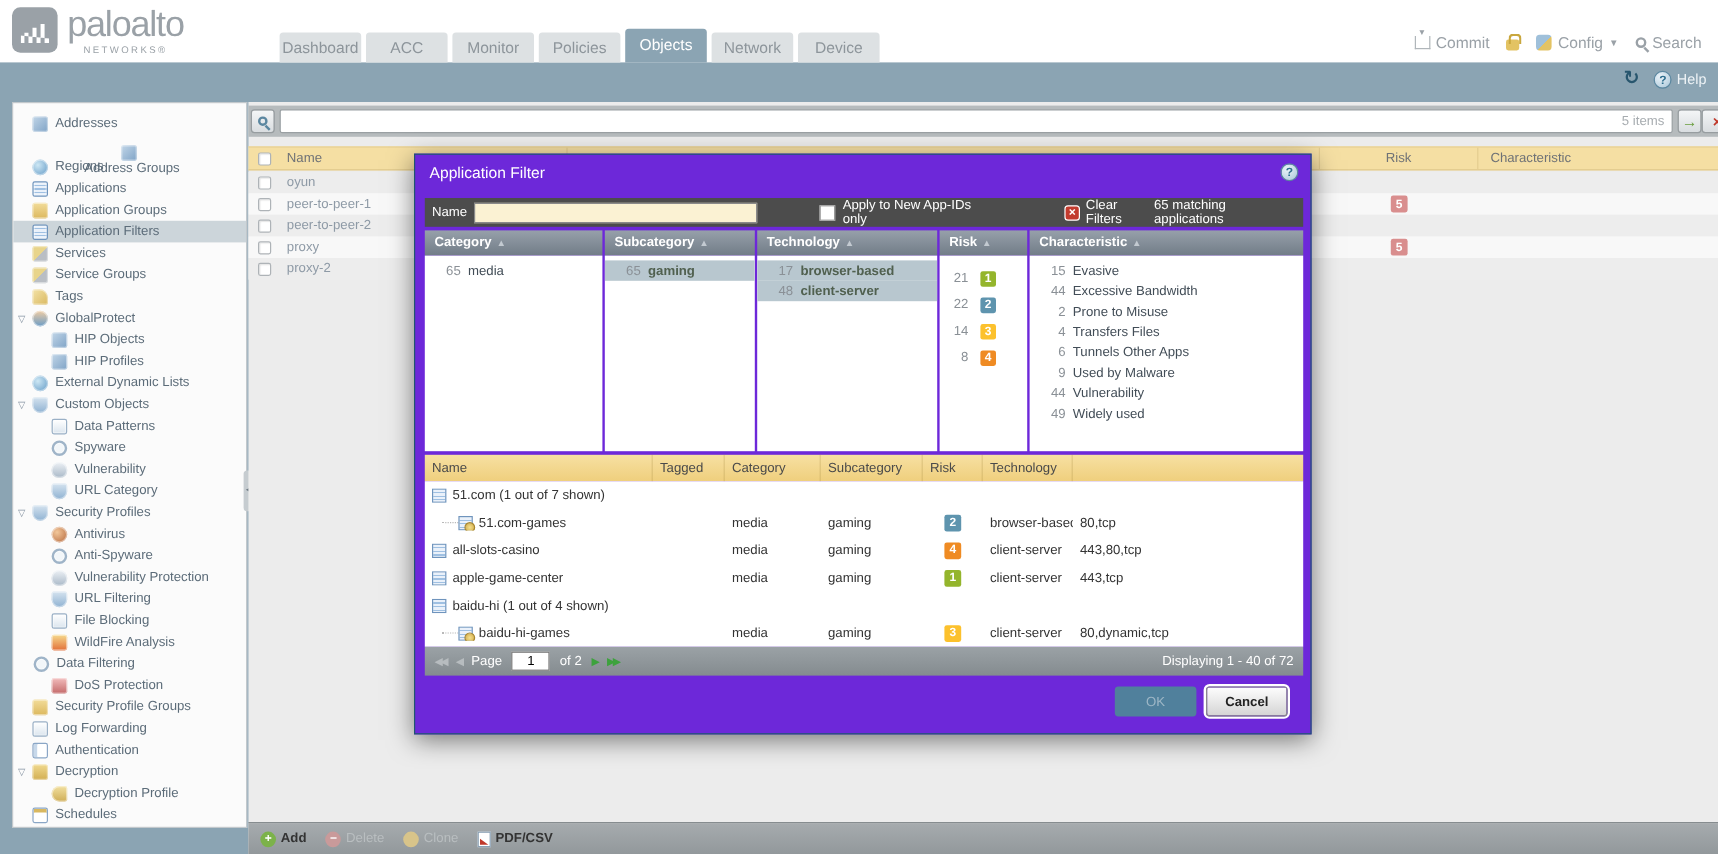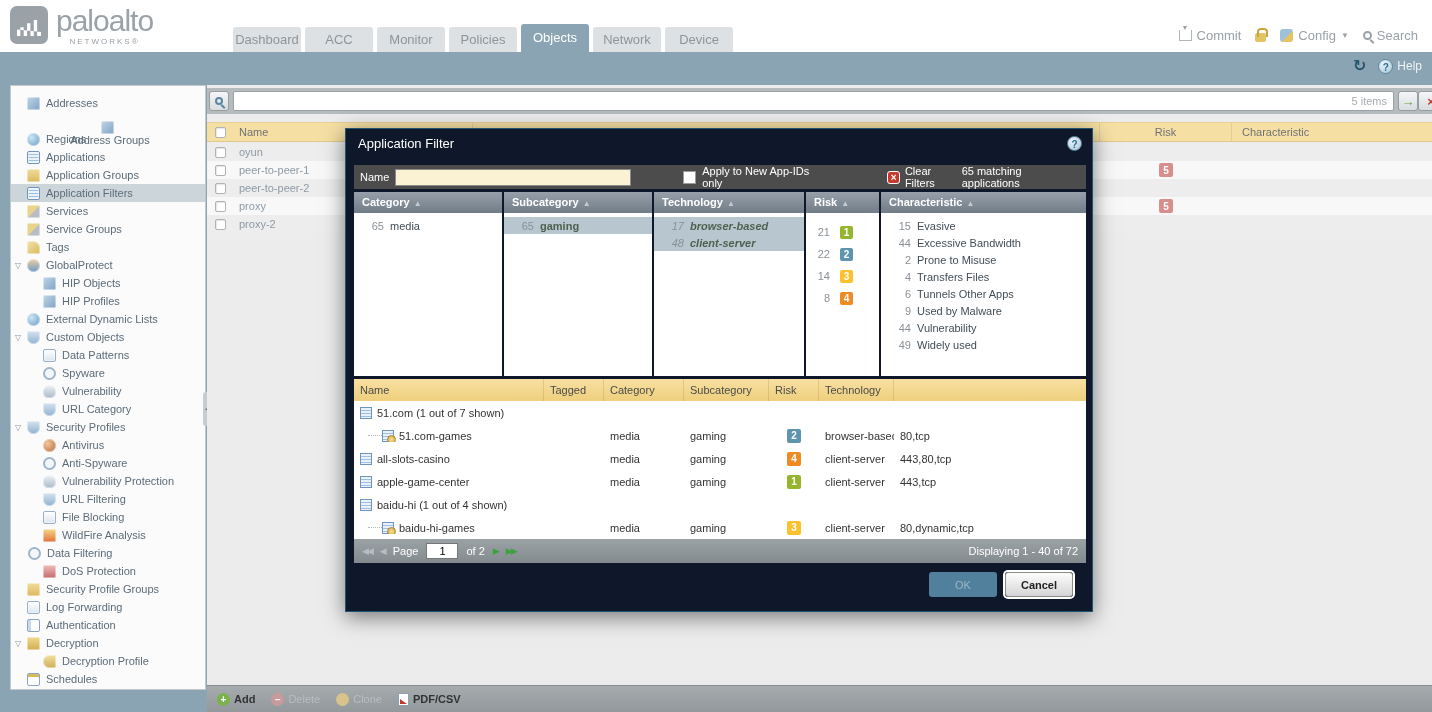--- a/index.html
+++ b/index.html
@@ -114,38 +114,38 @@
   .cir { width:13px; height:13px; border-radius:50%; color:#fff; font-size:10px; font-weight:bold;
          display:flex; align-items:center; justify-content:center; line-height:13px; }
   .cir-add { background:#7cb24a; }
   .cir-del { background:#c99a9a; }
   .cir-clone { background:#d8c48a; }
   .pdf-ic { width:11px; height:13px; background:#fff; border:1px solid #8aa0b5; position:relative; }
   .pdf-ic::after { content:""; position:absolute; left:1px; bottom:1px; width:0; height:0;
                    border-left:7px solid #c0392b; border-top:5px solid transparent; }
 
   
-  .dialog { position:absolute; left:345px; top:128px; width:748px; height:484px; background:#0f172a;
+  .dialog { position:absolute; left:345px; top:128px; width:748px; height:484px; background:#6d28d9;
             border:1px solid #1f5572; box-shadow:0 5px 20px rgba(0,0,0,.5); }
   .dtitle { height:30px; line-height:30px; color:#fff; font-size:13px; padding-left:12px; }
   .dhelp { position:absolute; right:10px; top:7px; }
   .dbody { position:absolute; left:8px; top:36px; width:732px; }
   .dtoolbar { height:24px; background:#4c4c4c; display:flex; align-items:center; color:#fff; font-size:11px;
               padding:0 6px; }
   .fname-input { width:245px; height:17px; background:#fbf2d3; border:1px solid #8a8a8a; margin-left:6px;
                  font-size:11px; padding:0 4px; font-family:"Liberation Sans","DejaVu Sans",sans-serif; }
   .dchk { width:13px; height:13px; background:#fff; border:1px solid #9a9a9a; margin:0 6px 0 52px; flex:none; }
   .clearf { display:flex; align-items:center; gap:5px; margin-left:60px; }
   .clearf-x { width:13px; height:13px; background:#c23b2e; border:1px solid #fff; border-radius:3px; color:#fff;
               font-size:10px; font-weight:bold; text-align:center; line-height:11px; }
   .matching { margin-left:auto; padding-right:2px; }
 
   .filters { display:flex; gap:2px; margin-top:3px; }
   .fcol { display:flex; flex-direction:column; }
-  .fcol-cat { width:148px; } .fcol-sub { width:148px; } .fcol-tech { width:150px; }
+  .fcol-cat { width:148px; } .fcol-sub { width:125px; } .fcol-tech { width:150px; }
   .fcol-risk { width:73px; } .fcol-char { flex:1; }
   .fhead { height:21px; background:linear-gradient(#97a0aa,#717c87); color:#fff; font-size:11px; font-weight:bold;
            line-height:21px; padding-left:8px; }
   .fhead .arr { font-size:8px; color:#c3cad1; margin-left:4px; }
   .fbody { height:163px; background:#fff; overflow:hidden; padding-top:4px; }
   .fentry { height:17px; display:flex; align-items:center; font-size:11px; }
   .fentry.fsel { background:#b8c7cf; }
   .fentry.fsel .flabel { font-weight:bold; color:#50604f; }
   .fcount { width:30px; text-align:right; color:#8a9096; margin-right:6px; flex:none; }
   .flabel { color:#424d57; }
@@ -593,21 +593,21 @@
                 <span class="fcount">65</span>
                 <span class="flabel">gaming</span>
               </div>
 
           </div>
         </div>
         <div class="fcol fcol-tech">
           <div class="fhead">
             <span>Technology</span><span class="arr">▲</span>
           </div>
-          <div class="fbody" style="padding-top:4px;font-style:italic;">
+          <div class="fbody" style="padding-top:4px;">
 
               <div class="fentry fsel">
                 <span class="fcount">17</span>
                 <span class="flabel">browser-based</span>
               </div>
 
               <div class="fentry fsel">
                 <span class="fcount">48</span>
                 <span class="flabel">client-server</span>
               </div>

